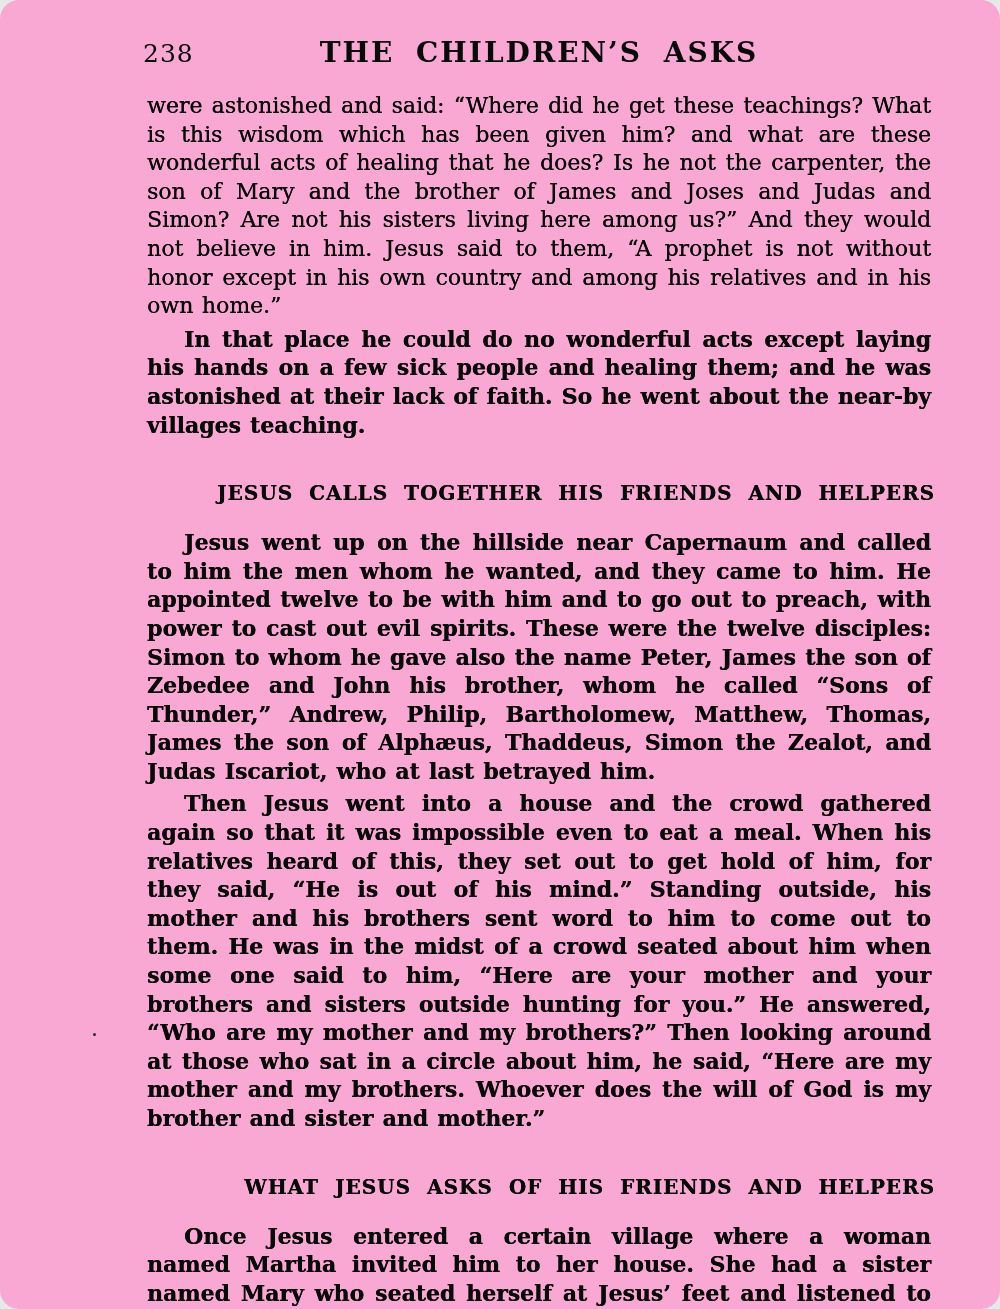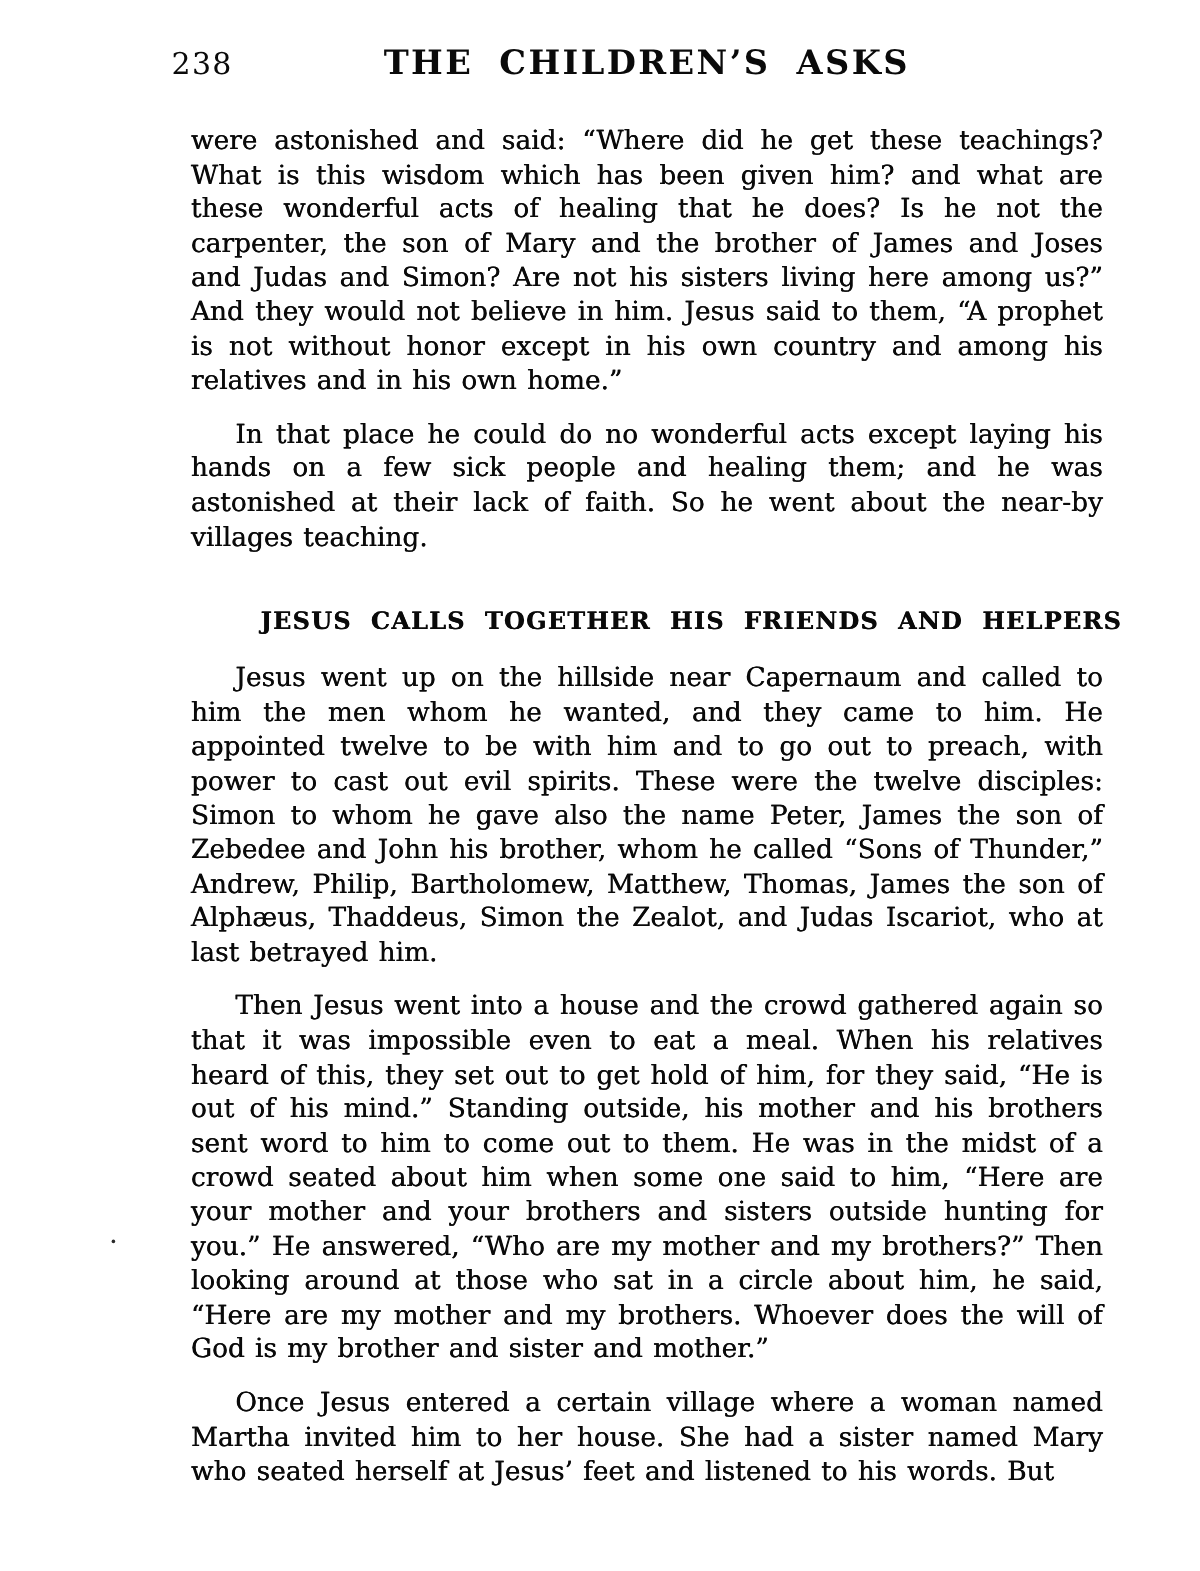--- a/index.html
+++ b/index.html
@@ -1,24 +1,25 @@
 <!DOCTYPE html>
 <html><head>
 <meta charset="utf-8">
 <style>
   html, body { margin: 0; padding: 0; background: #e8e8e8; }
   .page {
     position: relative;
     width: 1000px;
     height: 1309px;
     margin: 0 auto;
-    background: #ffffff;
+    background: #f9a8d4;
     color: #0a0a0a;
     font-family: "DejaVu Serif", serif;
     overflow: hidden;
+    border-radius: 19px;
   }
   .header {
     position: absolute;
     left: 143px;
     top: 36px;
     width: 792px;
     height: 34px;
   }
   .page-number {
     position: absolute;
@@ -35,28 +36,28 @@
     word-spacing: 10px;
     white-space: nowrap;
   }
   .text-column {
     position: absolute;
     left: 143px;
     top: 88px;
     width: 792px;
   }
   .para {
-    margin: 16px;
+    margin: 4px;
     font-size: 22px;
     line-height: 28.6px;
     text-align: justify;
     word-spacing: 1.5px;
     text-shadow: 0.3px 0 0 currentColor;
   }
-  .para.indent { text-indent: 37px; }
+  .para.indent { text-indent: 37px; font-weight: bold; }
   .section-heading {
     margin: 42px 0 23px 0;
     text-align: right;
     font-size: 20px;
     font-weight: bold;
     letter-spacing: 1px;
     word-spacing: 8px;
     white-space: nowrap;
     text-shadow: 0.3px 0 0 currentColor;
   }
@@ -85,20 +86,21 @@
     <p class="para">were astonished and said: “Where did he get these teachings? What is this wisdom which has been given him? and what are these wonderful acts of healing that he does? Is he not the carpenter, the son of Mary and the brother of James and Joses and Judas and Simon? Are not his sisters living here among us?” And they would not believe in him. Jesus said to them, “A prophet is not without honor except in his own country and among his relatives and in his own home.”</p>
 
     <p class="para indent">In that place he could do no wonderful acts except laying his hands on a few sick people and healing them; and he was astonished at their lack of faith. So he went about the near-by villages teaching.</p>
 
     <h2 class="section-heading">JESUS CALLS TOGETHER HIS FRIENDS AND HELPERS</h2>
 
     <p class="para indent">Jesus went up on the hillside near Capernaum and called to him the men whom he wanted, and they came to him. He appointed twelve to be with him and to go out to preach, with power to cast out evil spirits. These were the twelve disciples: Simon to whom he gave also the name Peter, James the son of Zebedee and John his brother, whom he called “Sons of Thunder,” Andrew, Philip, Bartholomew, Matthew, Thomas, James the son of Alphæus, Thaddeus, Simon the Zealot, and Judas Iscariot, who at last betrayed him.</p>
 
     <p class="para indent">Then Jesus went into a house and the crowd gathered again so that it was impossible even to eat a meal. When his relatives heard of this, they set out to get hold of him, for they said, “He is out of his mind.” Standing outside, his mother and his brothers sent word to him to come out to them. He was in the midst of a crowd seated about him when some one said to him, “Here are your mother and your brothers and sisters outside hunting for you.” He answered, “Who are my mother and my brothers?” Then looking around at those who sat in a circle about him, he said, “Here are my mother and my brothers. Whoever does the will of God is my brother and sister and mother.”</p>
 
+    <h2 class="section-heading">WHAT JESUS ASKS OF HIS FRIENDS AND HELPERS</h2>
 
     <p class="para indent">Once Jesus entered a certain village where a woman named Martha invited him to her house. She had a sister named Mary who seated herself at Jesus’ feet and listened to his words. But</p>
 
   </div>
 
   <div class="scan-speck"></div>
 
 </div>
 
 </body></html>

